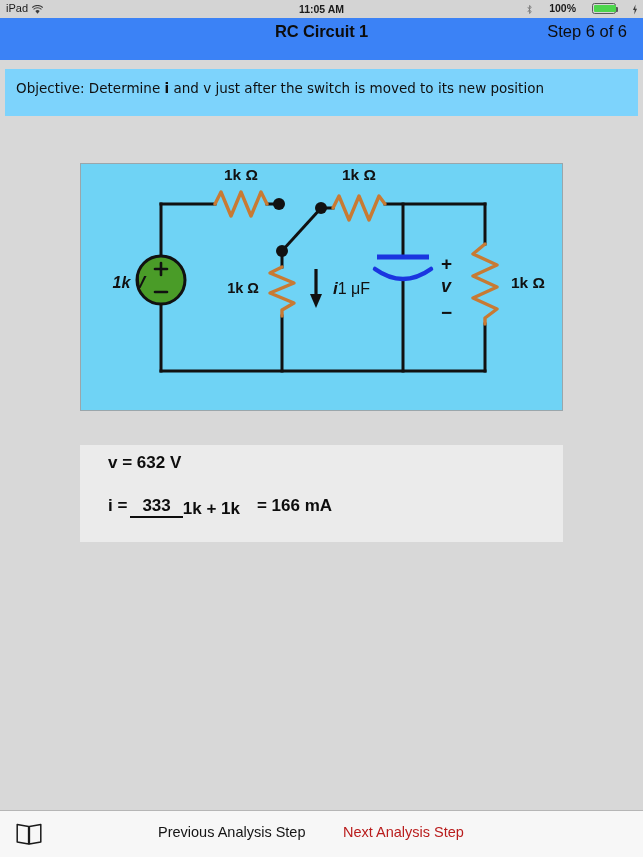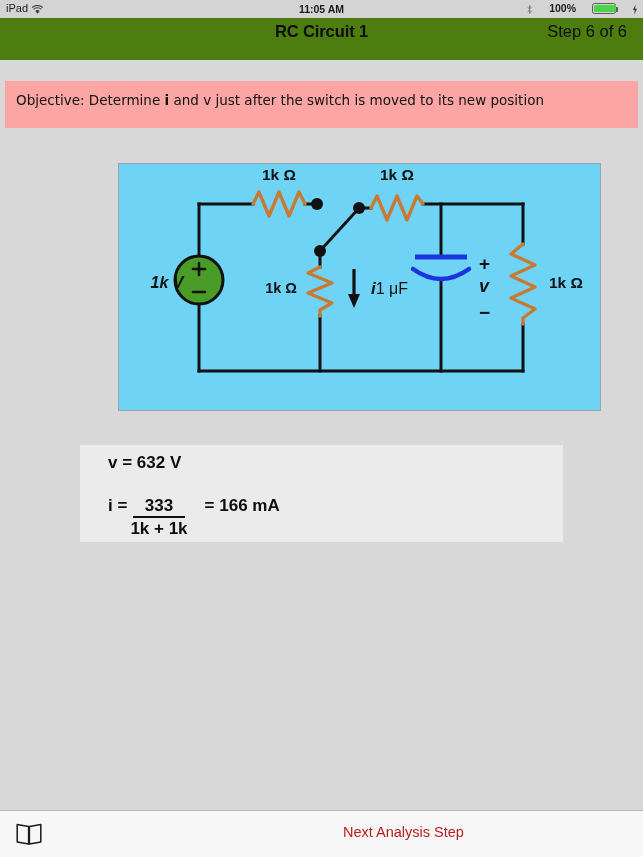--- a/index.html
+++ b/index.html
@@ -73,21 +73,21 @@
     background: #4cd54c;
     border-radius: 1px;
   }
   .bolt-icon { display: inline-block; width: 6px; height: 11px; position: relative; top: 1px; }
 
   
   .navbar {
     position: absolute;
     left: 0; top: 18px;
     width: 643px; height: 42px;
-    background: #4d7c0f;
+    background: #3b82f6;
   }
   .nav-title {
     position: absolute;
     left: 0; top: 4px;
     width: 643px;
     text-align: center;
     font-size: 16.5px;
     font-weight: bold;
     color: #0d0d0d;
     letter-spacing: -0.1px;
@@ -96,44 +96,43 @@
     position: absolute;
     right: 16px; top: 4px;
     font-size: 16.5px;
     font-weight: normal;
     color: #0d0d0d;
   }
 
   
   .objective {
     position: absolute;
-    left: 5px; top: 81px;
+    left: 5px; top: 69px;
     width: 633px; height: 47px;
-    background: #fca5a5;
+    background: #7dd3fc;
     box-sizing: border-box;
   }
   .objective-text {
     position: absolute;
     left: 11px; top: 11px;
     font-family: "DejaVu Sans", sans-serif;
     font-size: 13.5px;
     color: #101010;
     white-space: nowrap;
   }
   .objective-text b { font-weight: bold; }
 
   
   .circuit-panel {
     position: absolute;
     left: 80px; top: 163px;
     width: 483px; height: 248px;
     background: #6fd3f5;
     border: 1px solid #9aa6ab;
     box-sizing: border-box;
-    margin-left: 38px;
   }
   .circuit-svg { display: block; }
 
   
   .answer-panel {
     position: absolute;
     left: 80px; top: 445px;
     width: 483px; height: 97px;
     background: #ebebeb;
     box-sizing: border-box;
@@ -149,21 +148,21 @@
     position: absolute;
     left: 28px; top: 51px;
     font-size: 17px;
     font-weight: 600;
     color: #0d0d0d;
     display: flex;
     align-items: baseline;
   }
   .frac {
     display: inline-flex;
-    flex-direction: column;
+    flex-direction: row;
     align-items: center;
     margin: 0 1px;
     position: relative;
     top: 0px;
   }
   .frac .num {
     padding: 0 12px 1px 12px;
     border-bottom: 2px solid #0d0d0d;
     line-height: 1.05;
   }
@@ -346,14 +345,15 @@
   </div>
 </div>
 
 <div class="toolbar">
   <span class="book-icon">
     <svg viewBox="0 0 26 22" width="26" height="22">
       <path d="M1.2 1.5 L1.2 19 L12.6 21 L12.6 3.5 Z" fill="none" stroke="#1a1a1a" stroke-width="1.5" stroke-linejoin="round"></path>
       <path d="M24.8 1.5 L24.8 19 L13.4 21 L13.4 3.5 Z" fill="none" stroke="#1a1a1a" stroke-width="1.5" stroke-linejoin="round"></path>
     </svg>
   </span>
+  <span class="tb-prev">Previous Analysis Step</span>
   <span class="tb-next">Next Analysis Step</span>
 </div>
 
 </body></html>

